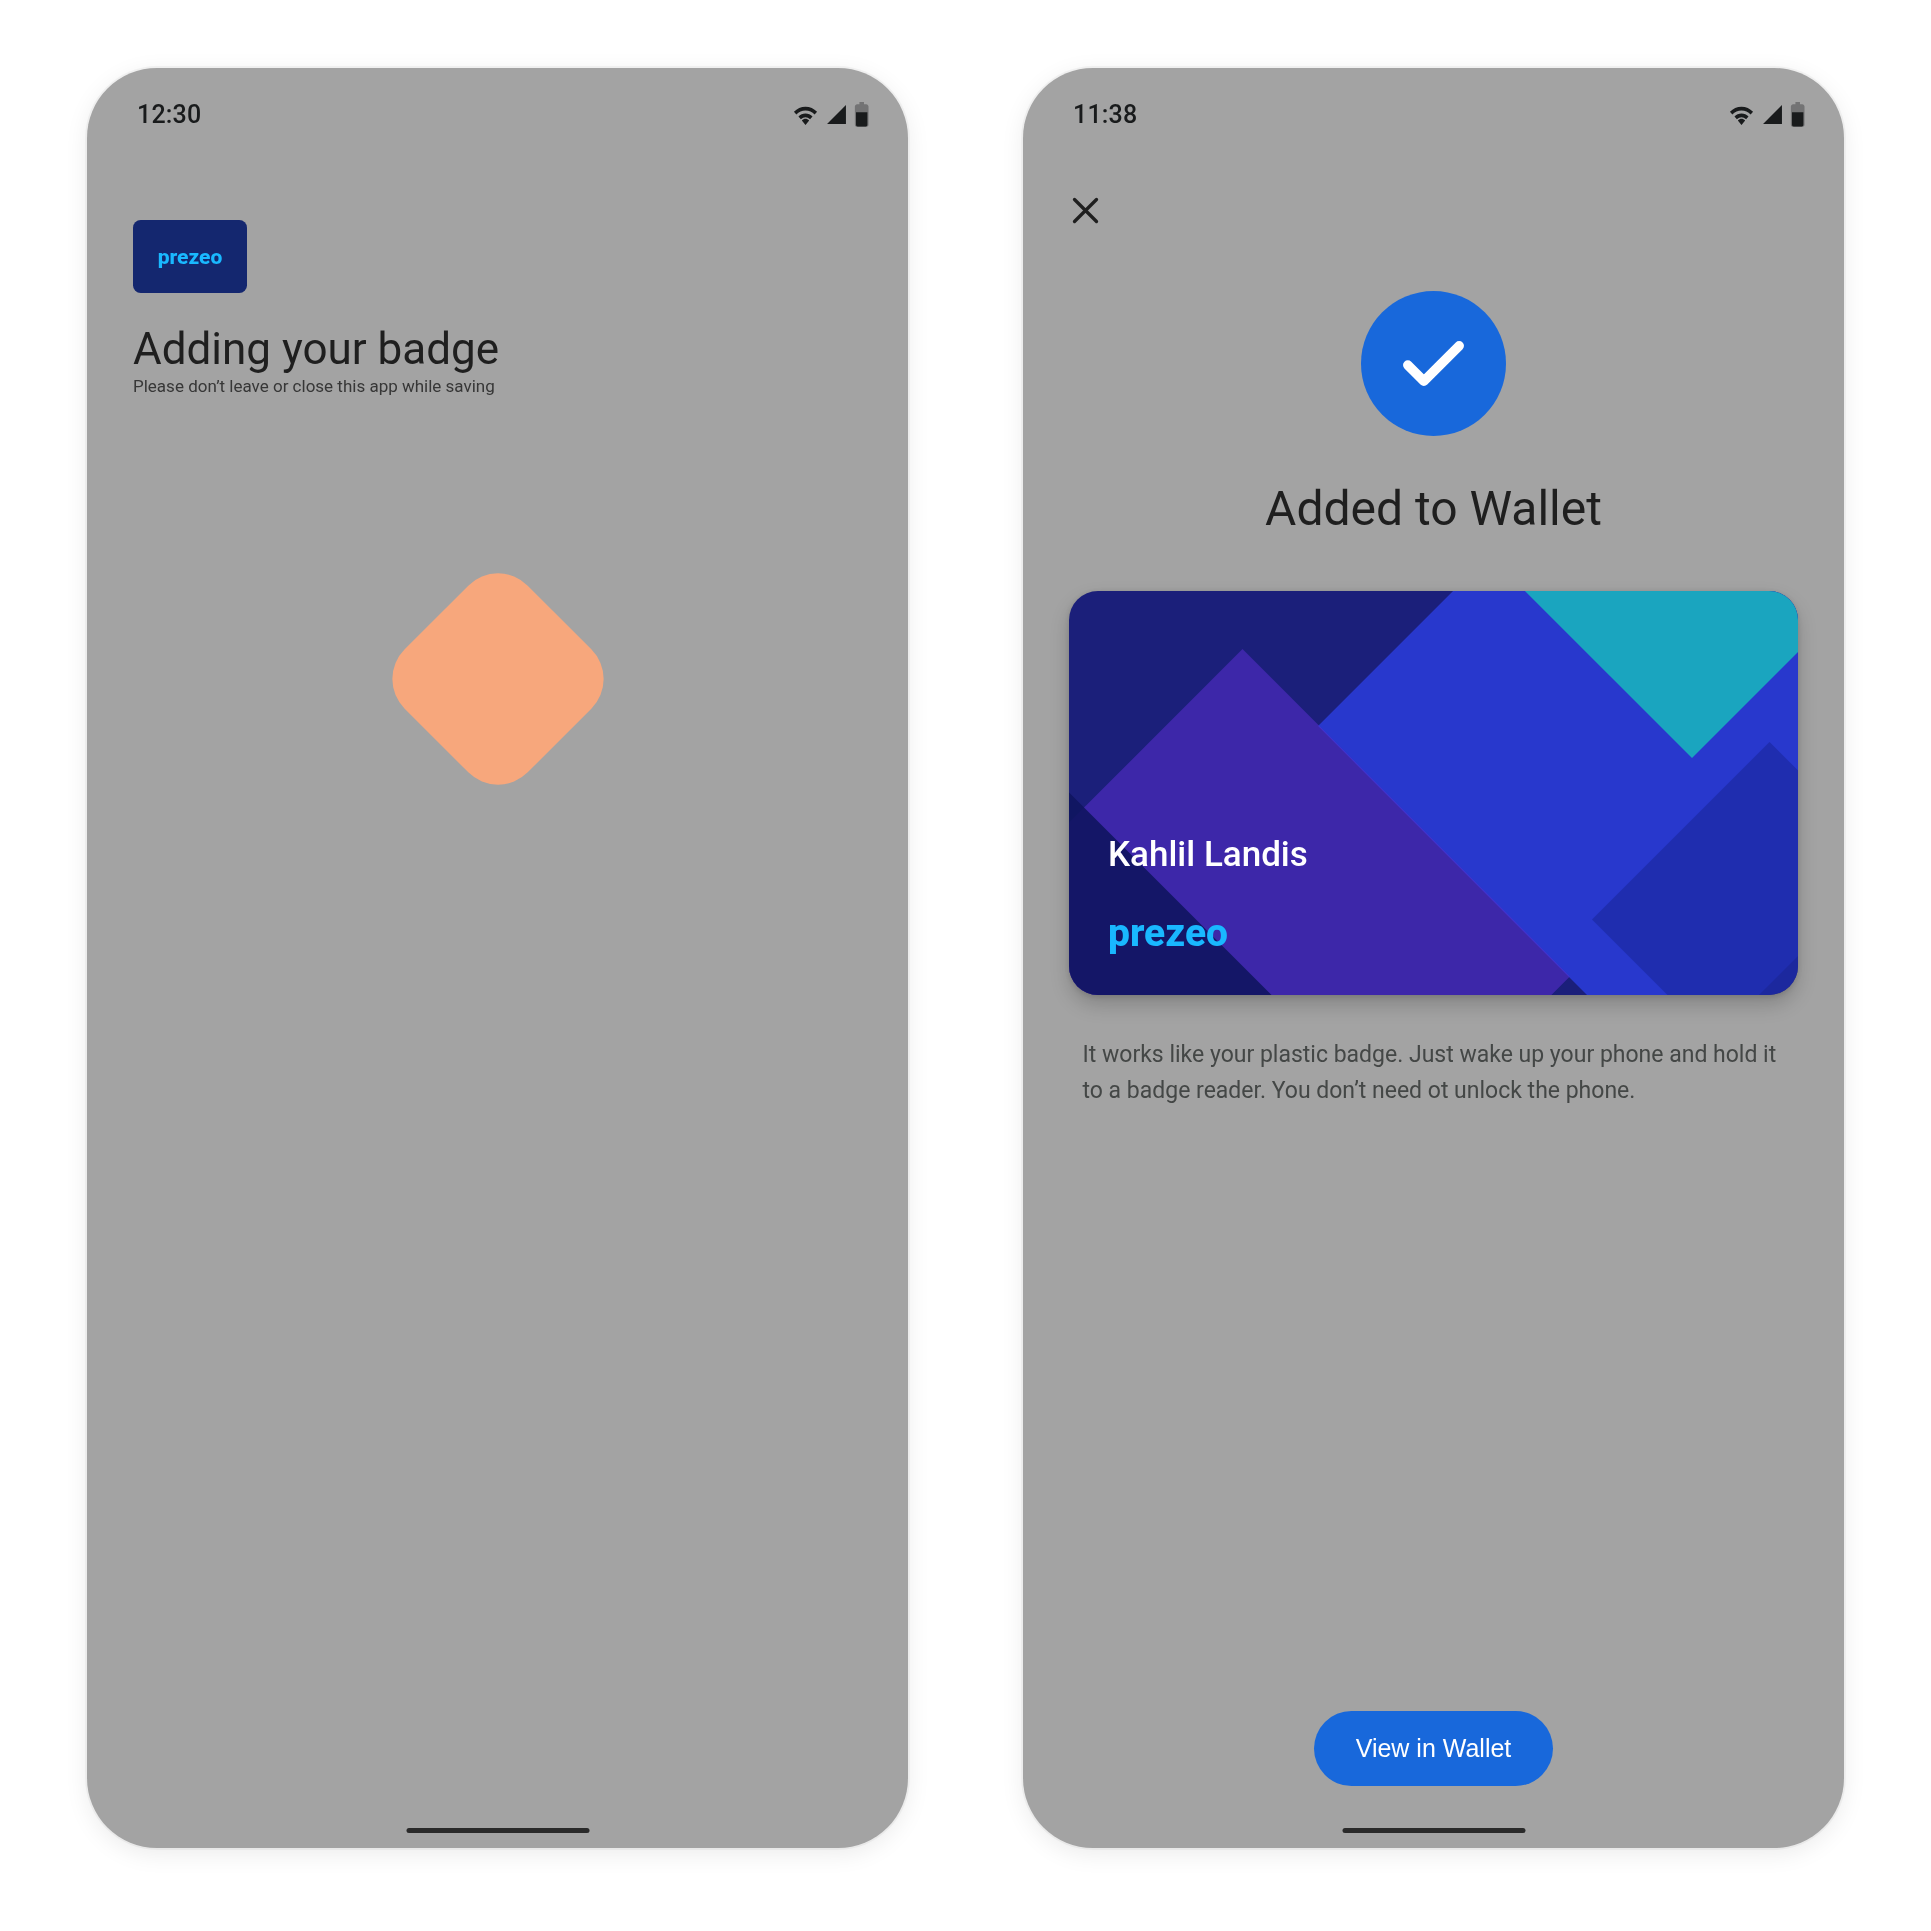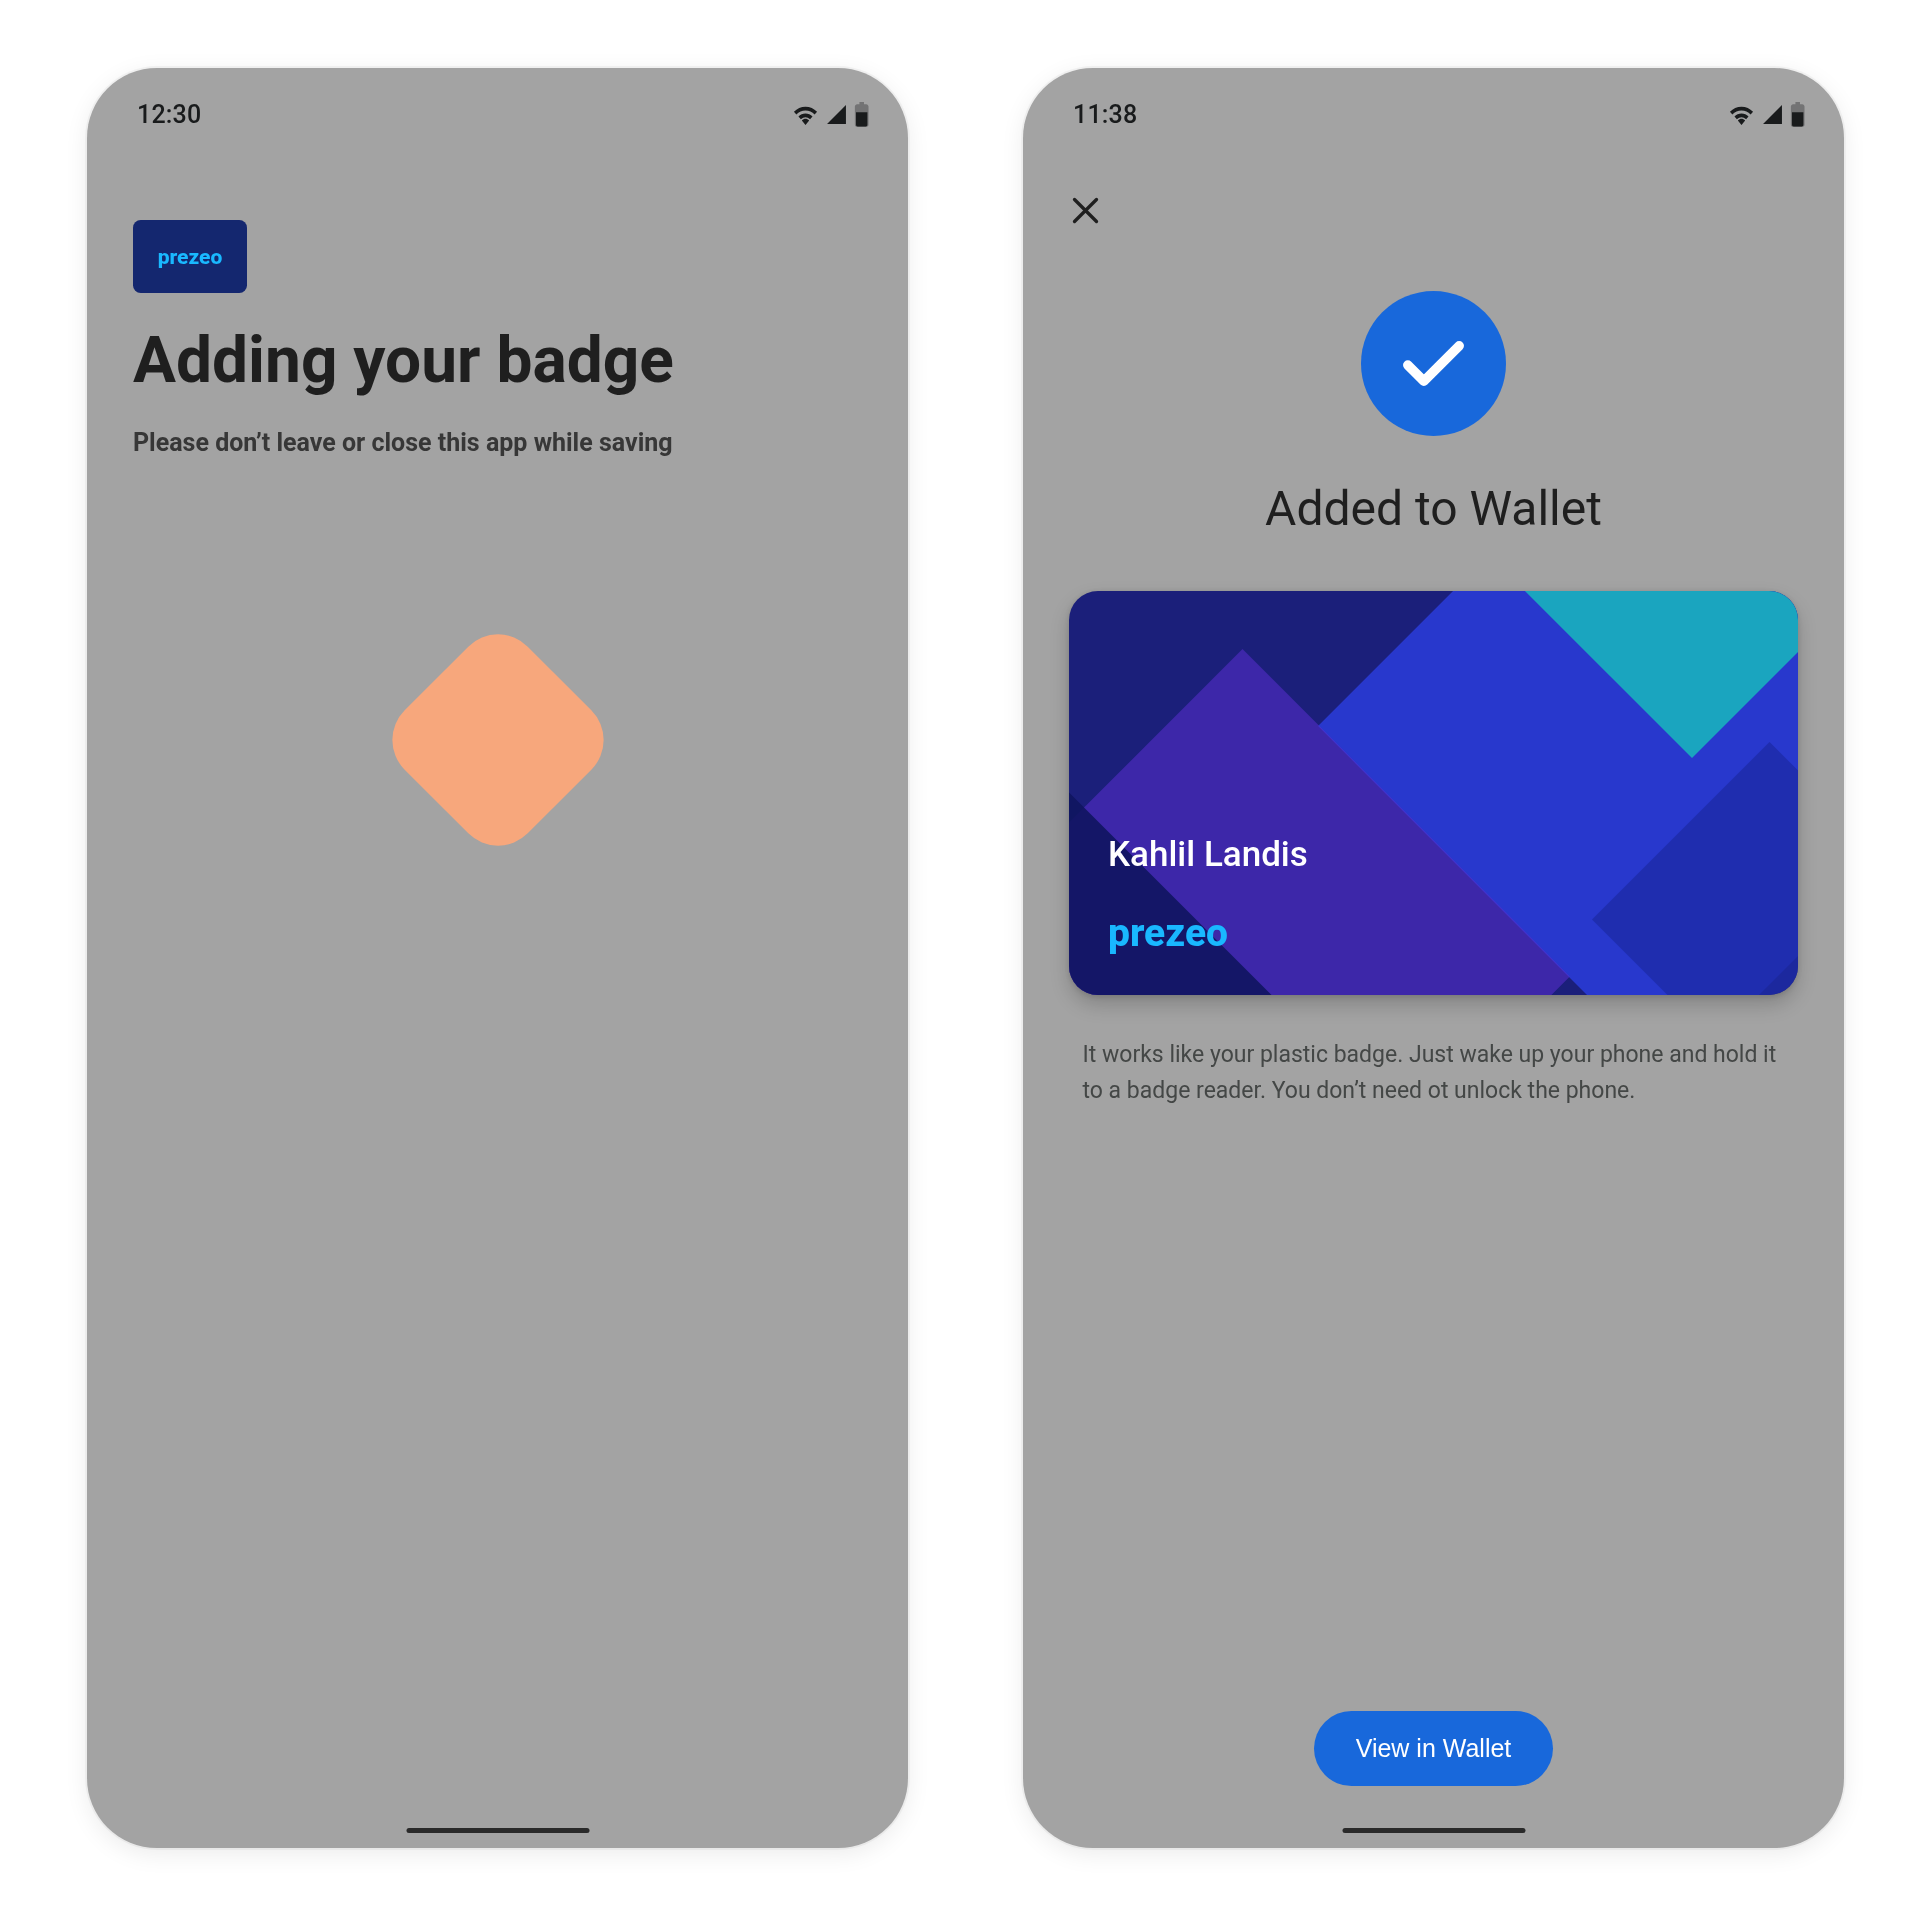--- a/index.html
+++ b/index.html
@@ -75,29 +75,28 @@
     justify-content: center;
     margin-bottom: 31px;
   }
   .brand-chip span {
     color: #19b8ff;
     font-size: 21px;
     font-weight: 800;
     letter-spacing: 0px;
   }
   .left-title {
-    font-size: 64px;
-    font-weight: 700;
+    font-size: 44px;
+    font-weight: 400;
     color: #1f1f1f;
     line-height: 1.15;
-    margin-bottom: 27px;
   }
   .left-sub {
-    font-size: 25px;
-    font-weight: 700;
+    font-size: 17px;
+    font-weight: 400;
     color: #373737;
     line-height: 1.4;
   }
   .spinner-wrap {
     display:flex;
     justify-content:center;
     margin-top: 193px;
   }
   .spinner {
     width: 174px;

